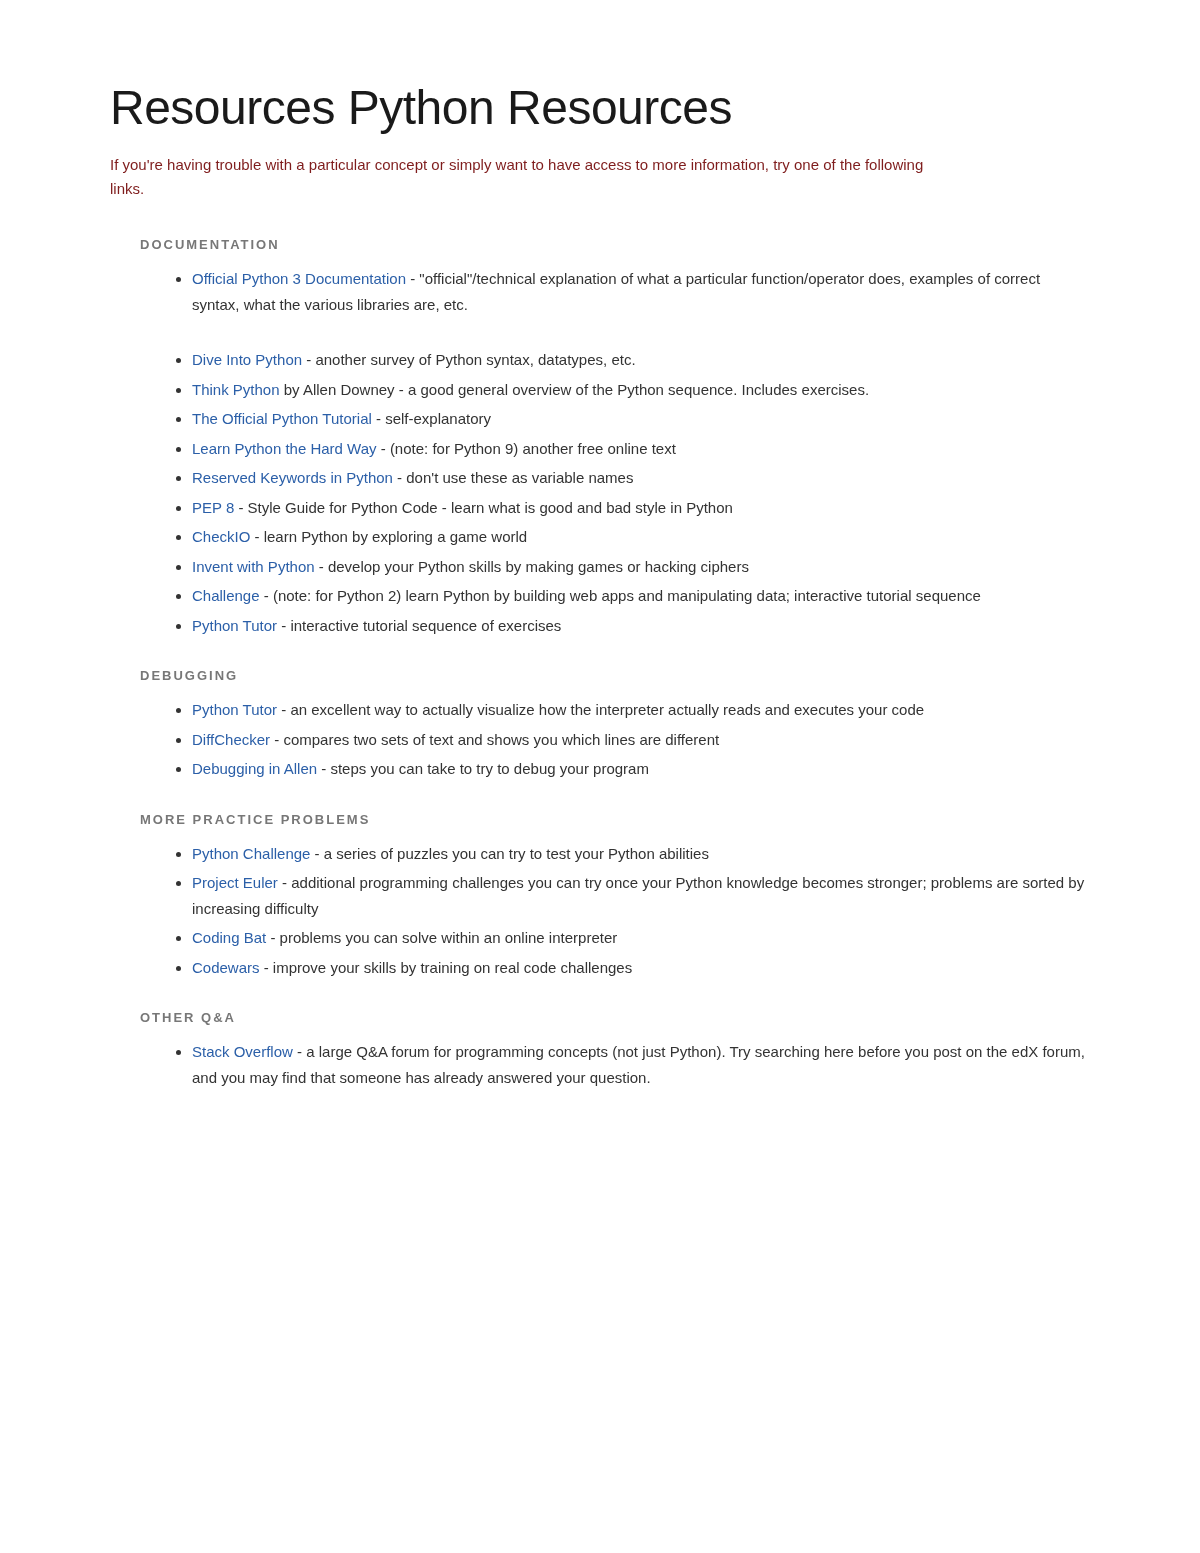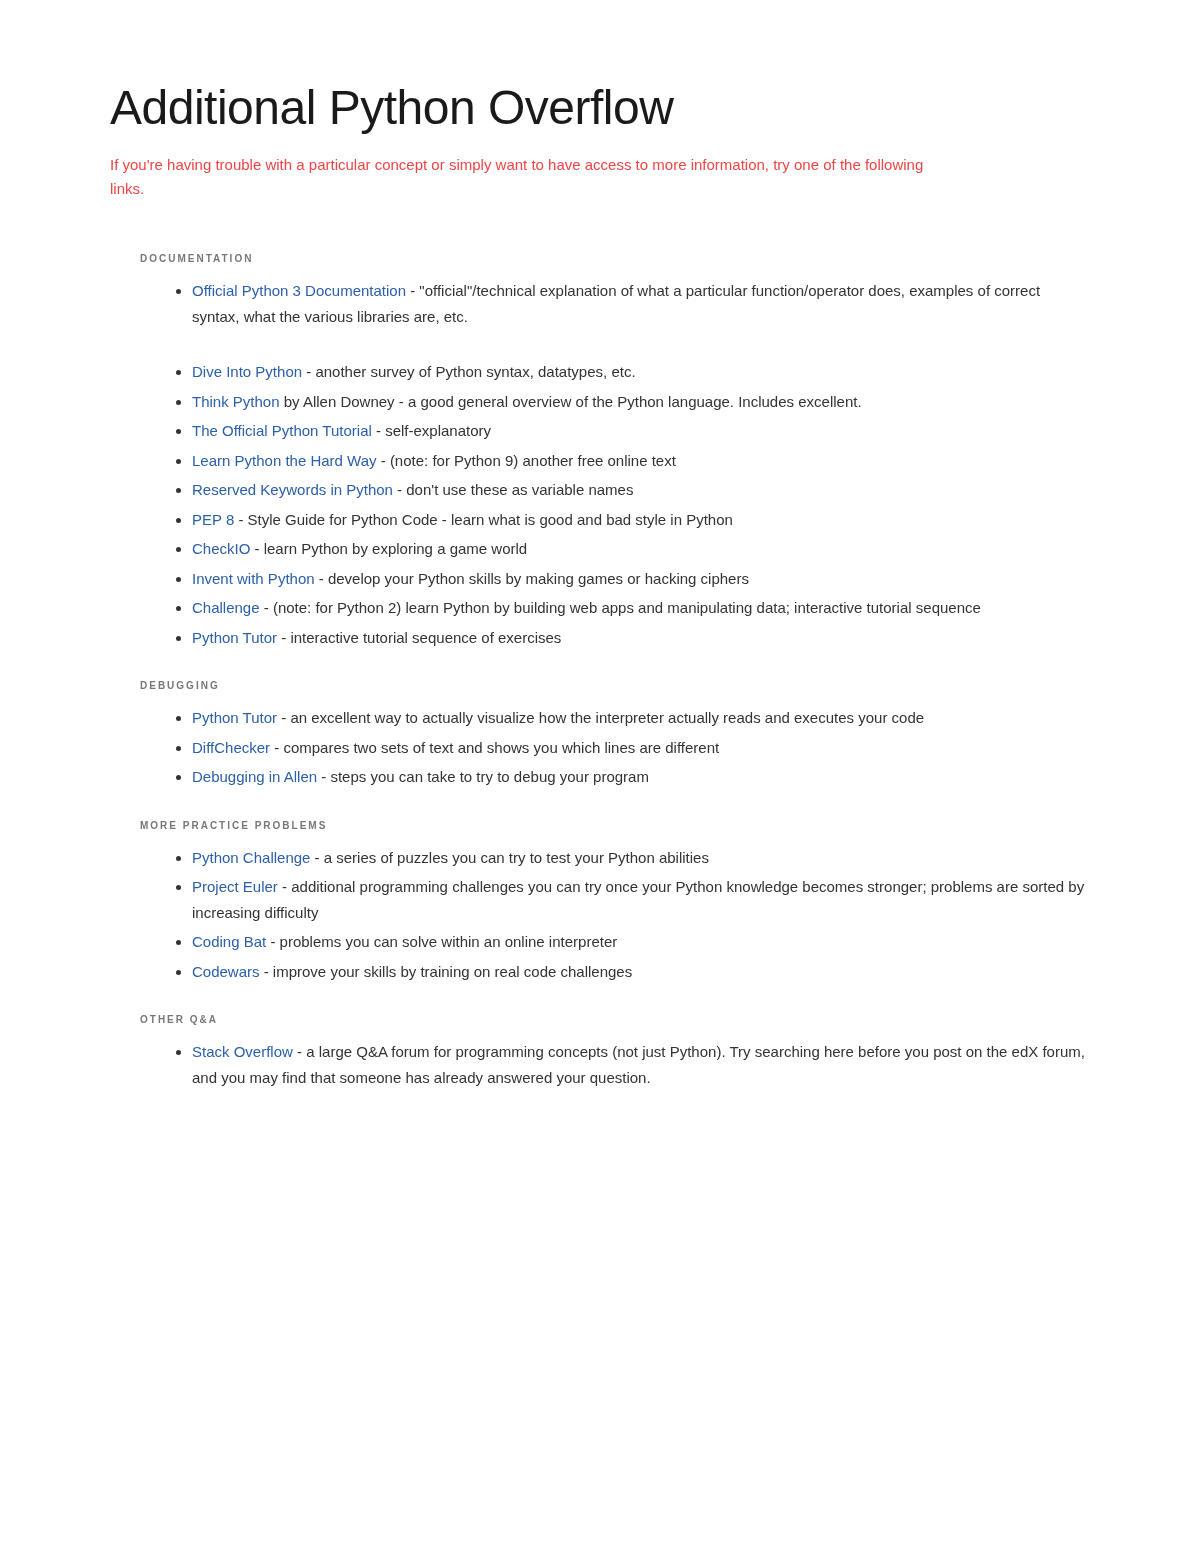--- a/index.html
+++ b/index.html
@@ -23,33 +23,33 @@
       font-size: 48px;
       font-weight: 400;
       color: #1a1a1a;
       margin-bottom: 18px;
       letter-spacing: -0.5px;
     }
 
     .intro-text {
       font-family: Arial, Helvetica, sans-serif;
       font-size: 15px;
-      color: #ef4444;
+      color: #7f1d1d;
       line-height: 1.6;
-      margin-bottom: 52px;
+      margin-bottom: 36px;
       max-width: 820px;
     }
 
     .section {
       margin-bottom: 30px;
     }
 
     .section-heading {
       font-family: Arial, Helvetica, sans-serif;
-      font-size: 10px;
+      font-size: 13px;
       font-weight: 600;
       letter-spacing: 2px;
       color: #777777;
       text-transform: uppercase;
       margin-bottom: 14px;
       margin-top: 10px;
       padding-left: 30px;
     }
 
     ul.resource-list {
@@ -72,34 +72,34 @@
       text-decoration: none;
     }
 
     .desc {
       color: #333333;
     }
   </style>
 </head>
 <body>
 
-<h1 class="page-title">Additional Python Overflow</h1>
+<h1 class="page-title">Resources Python Resources</h1>
 <p class="intro-text">If you're having trouble with a particular concept or simply want to have access to more information, try one of the following links.</p>
 
 <div id="sections-container">
     <div class="section">
       <div class="section-heading">DOCUMENTATION</div>
       <ul class="resource-list">
         <li><a class="resource-link" href="#">Official Python 3 Documentation</a><span class="desc"> - "official"/technical explanation of what a particular function/operator does, examples of correct syntax, what the various libraries are, etc.</span></li>
       </ul>
     </div>
     <div class="section">
       <ul class="resource-list">
         <li><a class="resource-link" href="#">Dive Into Python</a><span class="desc"> - another survey of Python syntax, datatypes, etc.</span></li>
-        <li><a class="resource-link" href="#">Think Python</a><span class="desc"> by Allen Downey - a good general overview of the Python language. Includes excellent.</span></li>
+        <li><a class="resource-link" href="#">Think Python</a><span class="desc"> by Allen Downey - a good general overview of the Python sequence. Includes exercises.</span></li>
         <li><a class="resource-link" href="#">The Official Python Tutorial</a><span class="desc"> - self-explanatory</span></li>
         <li><a class="resource-link" href="#">Learn Python the Hard Way</a><span class="desc"> - (note: for Python 9) another free online text</span></li>
         <li><a class="resource-link" href="#">Reserved Keywords in Python</a><span class="desc"> - don't use these as variable names</span></li>
         <li><a class="resource-link" href="#">PEP 8</a><span class="desc"> - Style Guide for Python Code - learn what is good and bad style in Python</span></li>
         <li><a class="resource-link" href="#">CheckIO</a><span class="desc"> - learn Python by exploring a game world</span></li>
         <li><a class="resource-link" href="#">Invent with Python</a><span class="desc"> - develop your Python skills by making games or hacking ciphers</span></li>
         <li><a class="resource-link" href="#">Challenge</a><span class="desc"> - (note: for Python 2) learn Python by building web apps and manipulating data; interactive tutorial sequence</span></li>
         <li><a class="resource-link" href="#">Python Tutor</a><span class="desc"> - interactive tutorial sequence of exercises</span></li>
       </ul>
     </div>

